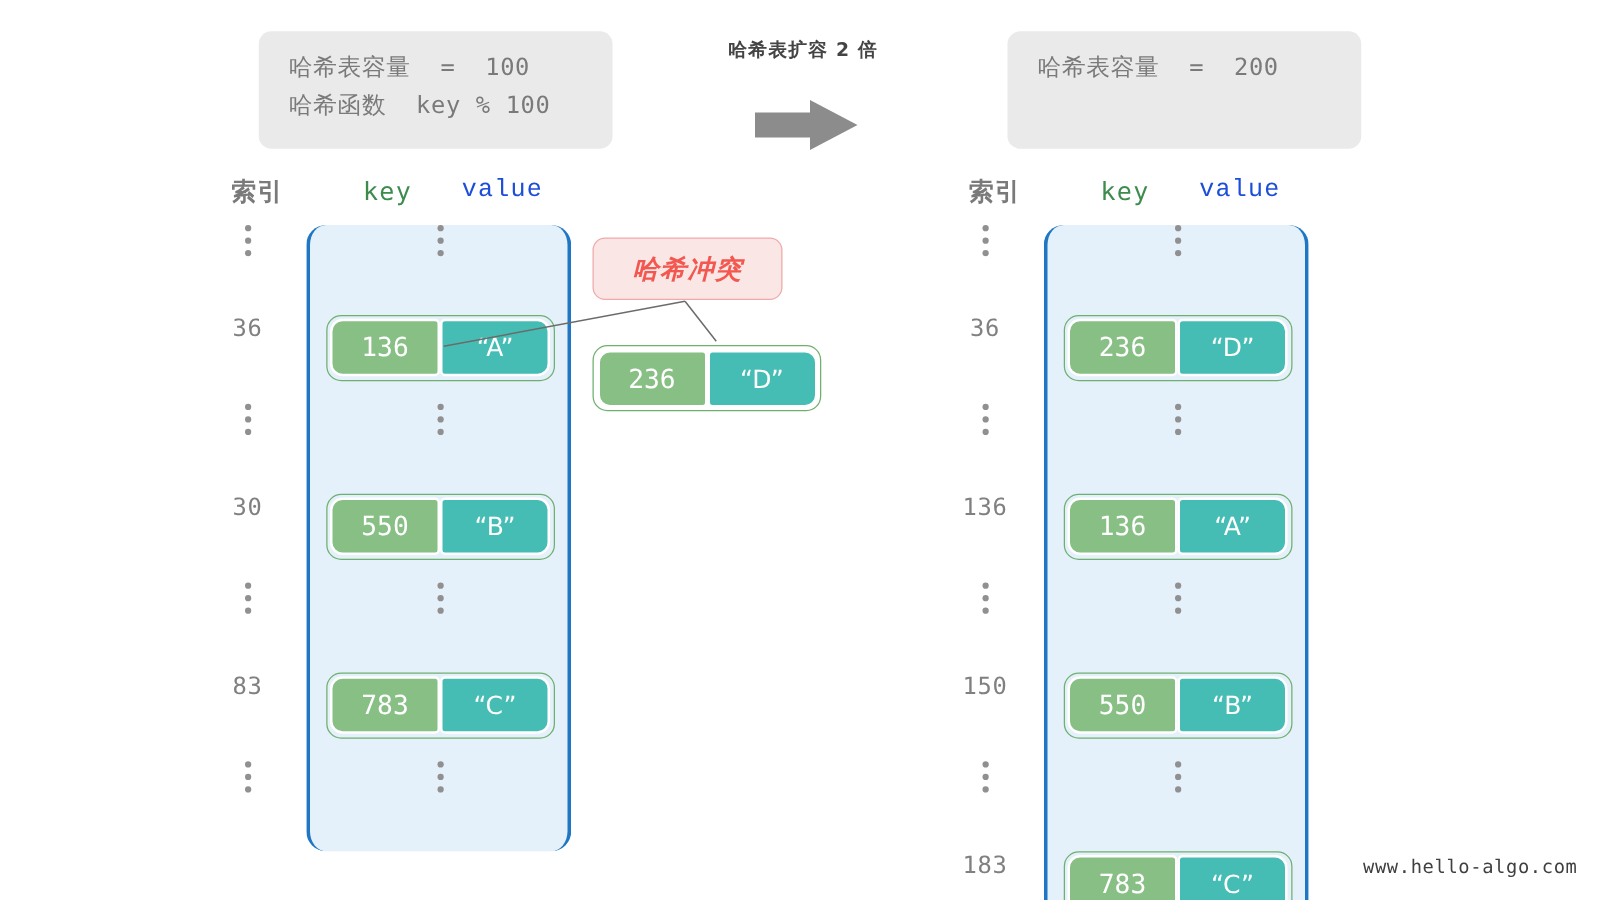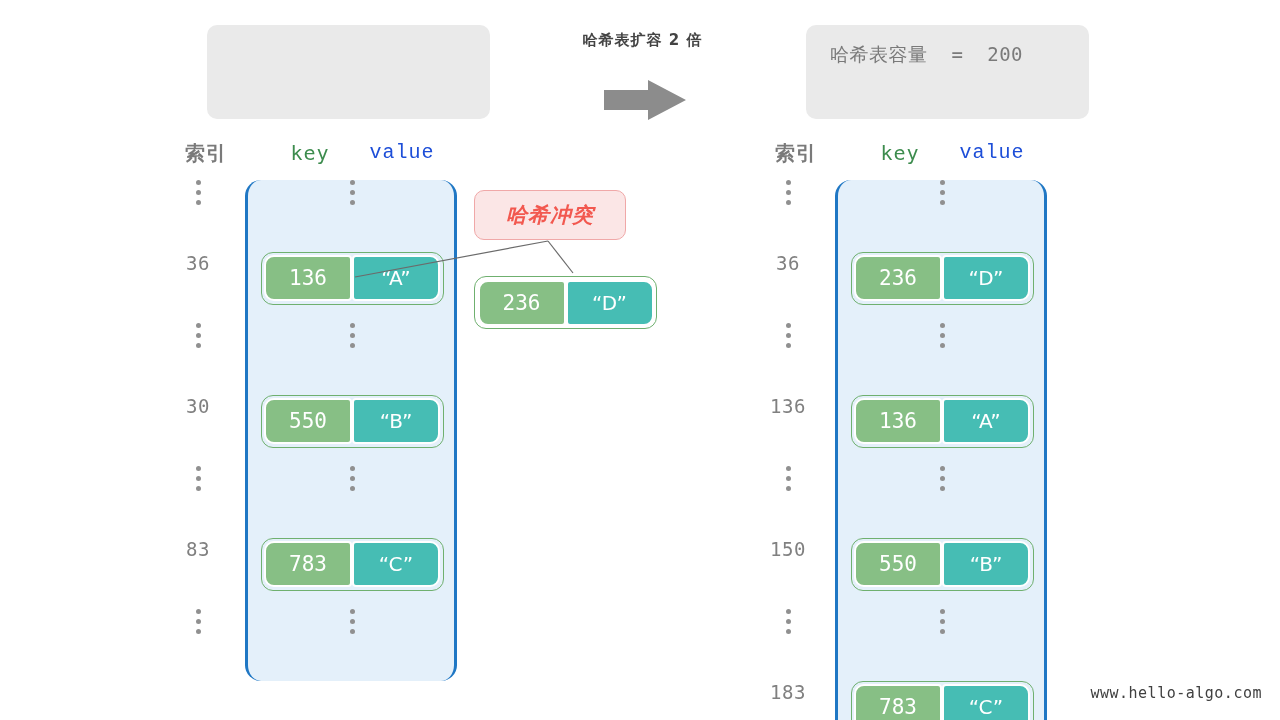--- a/index.html
+++ b/index.html
@@ -229,20 +229,22 @@
     font-family: "DejaVu Sans Mono", monospace;
     font-size: 15px;
     color: #404040;
     letter-spacing: 0.5px;
   }
 </style>
 </head>
 <body>
 
 <div class="info-box" id="info-left">
+  <div class="info-line">哈希表容量  =  100</div>
+  <div class="info-line">哈希函数  key % 100</div>
 </div>
 
 <div class="info-box" id="info-right">
   <div class="info-line">哈希表容量  =  200</div>
 </div>
 
 <div id="expand-title">哈希表扩容 2 倍</div>
 
 <svg id="expand-arrow" viewBox="0 0 90 44">
   <polygon points="4,12 48,12 48,2 86,22 48,42 48,32 4,32" fill="#8c8c8c"></polygon>

